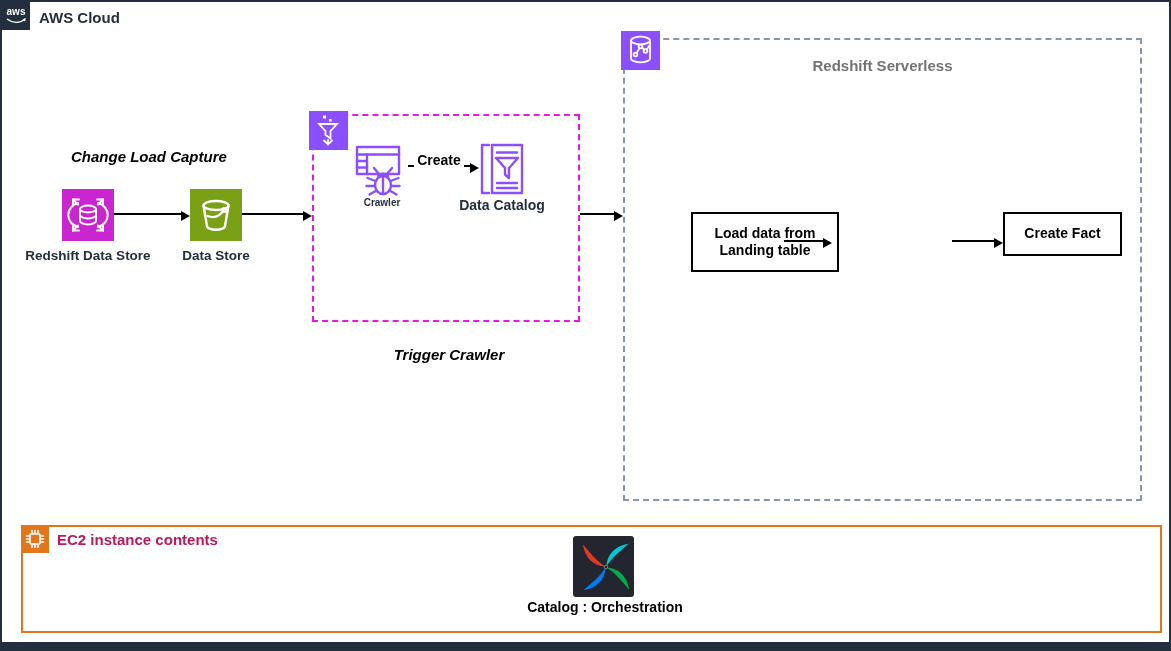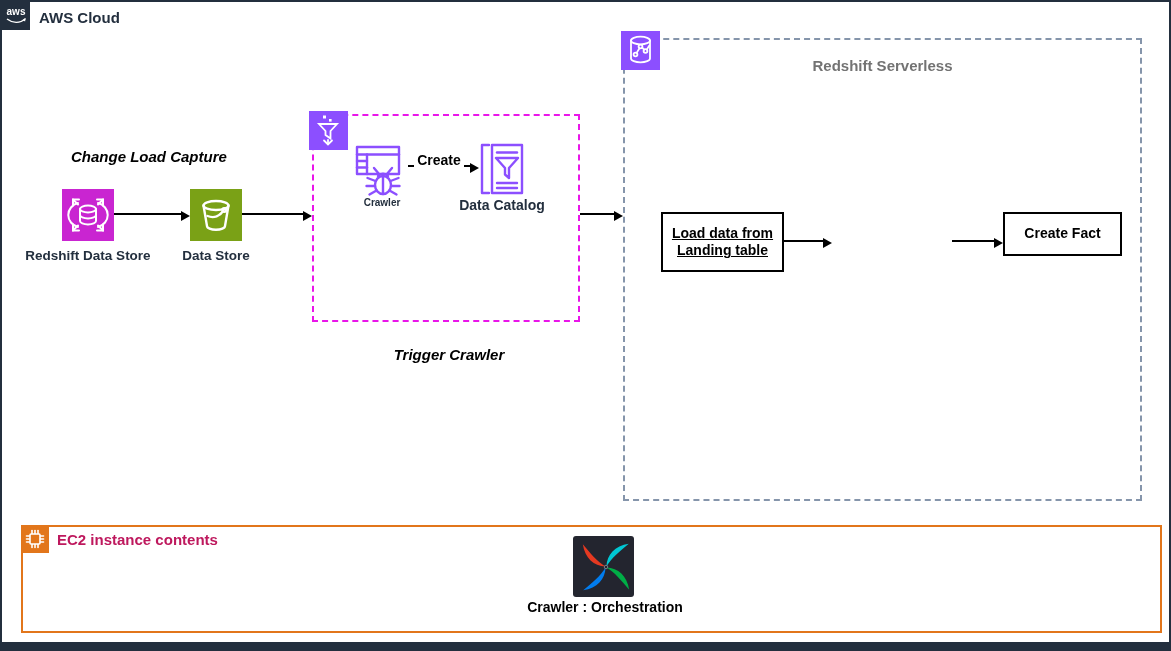--- a/index.html
+++ b/index.html
@@ -149,21 +149,21 @@
       <circle cx="14.5" cy="23.5" r="1.9"></circle>
       <circle cx="19.5" cy="15.5" r="1.9"></circle>
       <circle cx="24.5" cy="20" r="1.9"></circle>
       <line x1="15.6" y1="21.9" x2="18.5" y2="17.2"></line>
       <line x1="21.2" y1="16.6" x2="23.2" y2="18.6"></line>
       <line x1="25.8" y1="18.6" x2="28.2" y2="14.6"></line>
     </svg>
   </div>
   <div id="redshift-title">Redshift Serverless</div>
 
-  <div class="step-box" style="left:659px; top:210px; width:123px; height:60px;text-decoration:underline;">Load data from Landing table</div>
+  <div class="step-box" style="left:689px; top:210px; width:148px; height:60px;">Load data from Landing table</div>
   <div class="arrow" style="left:782px; top:238px; width:40px;"></div>
   <div class="arrow" style="left:950px; top:238px; width:43px;"></div>
   <div class="step-box" style="left:1001px; top:210px; width:119px; height:44px;">Create Fact</div>
 
   <div id="ec2-box" class="group-box" style="left:19px; top:523px; width:1141px; height:108px;"></div>
   <div class="icon-sq" style="left:19px; top:523px; width:28px; height:28px; background:#E2761B; z-index:2;">
     <svg width="28" height="28" viewBox="0 0 28 28" stroke="#fff" stroke-width="1.6" fill="none" stroke-linecap="round">
       <rect x="9" y="9" width="10" height="10" rx="1"></rect>
       <line x1="11" y1="5.5" x2="11" y2="8.5"></line>
         <line x1="14" y1="5.5" x2="14" y2="8.5"></line>
@@ -185,16 +185,16 @@
     <svg width="56" height="56" viewBox="0 0 64 64">
       <g>
         <path d="M32.5,31.5 C33,18 42,8 58,5.5 C48,14 38,22 32.5,31.5 Z" fill="#00C7D4"></path>
         <path d="M32.5,31.5 C33,18 42,8 58,5.5 C48,14 38,22 32.5,31.5 Z" fill="#00AD46" transform="rotate(90 32 32)"></path>
         <path d="M32.5,31.5 C33,18 42,8 58,5.5 C48,14 38,22 32.5,31.5 Z" fill="#017CEE" transform="rotate(180 32 32)"></path>
         <path d="M32.5,31.5 C33,18 42,8 58,5.5 C48,14 38,22 32.5,31.5 Z" fill="#E43921" transform="rotate(270 32 32)"></path>
         <circle cx="32" cy="32" r="2" fill="#23252F" stroke="#9aa0aa" stroke-width="0.8"></circle>
       </g>
     </svg>
   </div>
-  <div id="airflow-caption">Crawler : Orchestration</div>
+  <div id="airflow-caption">Catalog : Orchestration</div>
 
   <div id="bottom-bar"></div>
 </div>
 
 </body></html>

